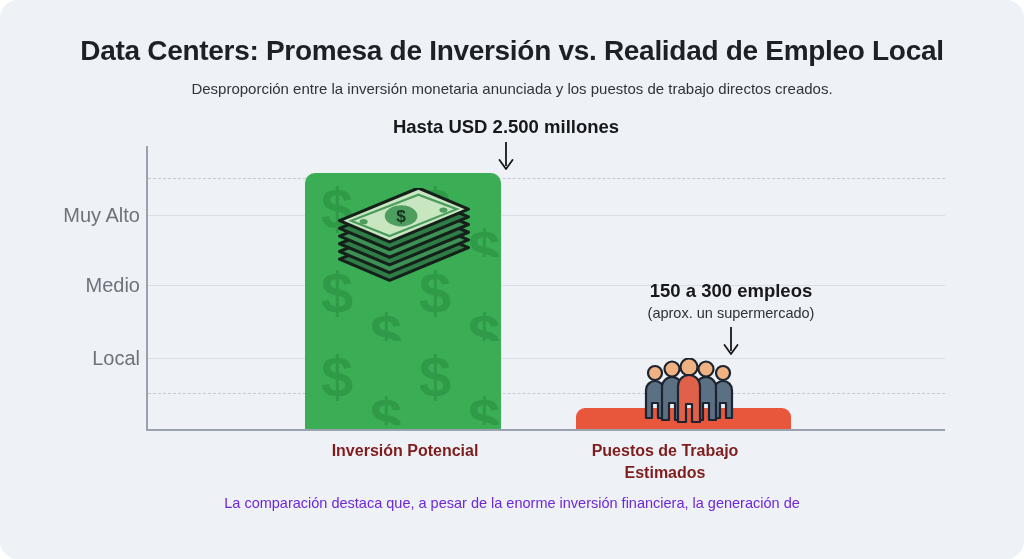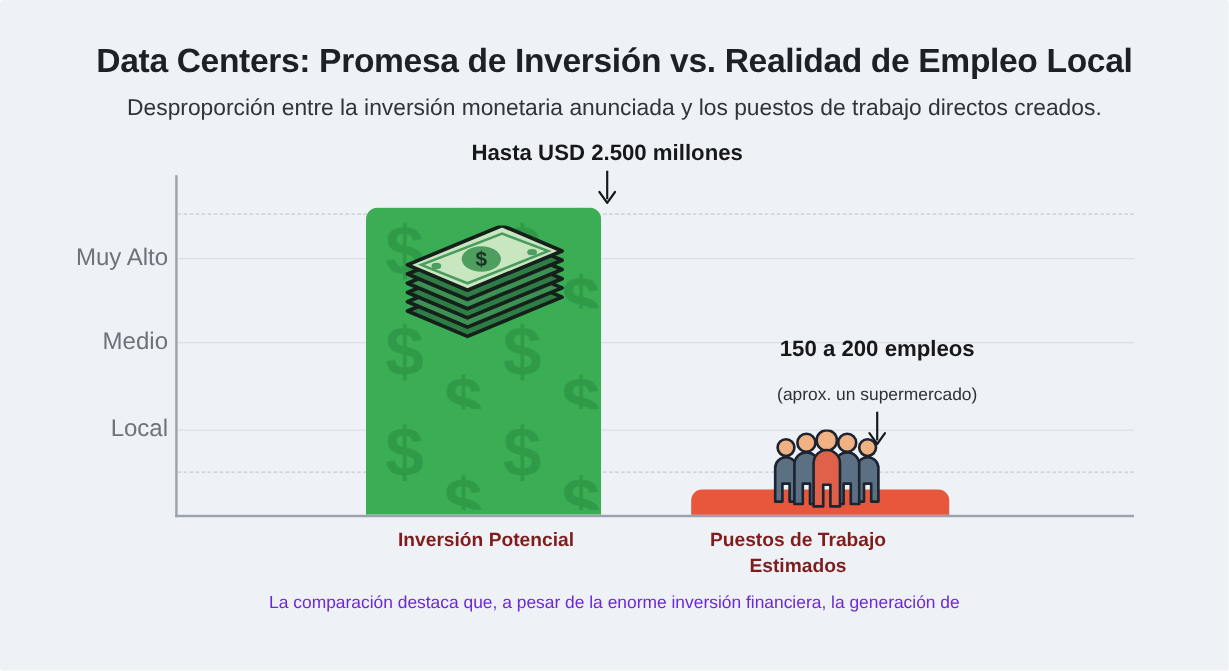--- a/index.html
+++ b/index.html
@@ -8,42 +8,42 @@
     background: #ffffff;
   }
   body {
     font-family: "Liberation Sans", sans-serif;
   }
   #infographic {
     position: relative;
     width: 1024px;
     height: 559px;
     background: #eef1f6;
-    border-radius: 3px;
+    border-radius: 18px;
     overflow: hidden;
     box-sizing: border-box;
   }
 
   
   .header {
     position: absolute;
     left: 0; top: 34px;
     width: 100%;
     text-align: center;
   }
   .title {
     font-size: 28px;
     font-weight: bold;
     color: #1d2026;
     letter-spacing: -0.3px;
     margin: 0;
     line-height: 1.2;
   }
   .subtitle {
-    font-size: 19px;
+    font-size: 15px;
     color: #30343b;
     margin: 12px 0 16px 0;
     line-height: 1.2;
     font-weight: normal;
   }
 
   
   .plot {
     position: absolute;
     left: 146px;
@@ -155,21 +155,21 @@
   .ann-main {
     font-size: 18.5px;
     font-weight: bold;
     color: #16181c;
     line-height: 1.2;
     white-space: nowrap;
   }
   .ann-sub {
     font-size: 14.5px;
     color: #2d3138;
-    margin-top: 19px;
+    margin-top: 3px;
     line-height: 1.2;
     white-space: nowrap;
   }
   .ann-arrow {
     margin: 4px auto 0 auto;
     width: 20px;
     height: 30px;
   }
 
   
@@ -282,21 +282,21 @@
 
     <div class="annotation ann-money">
       <div class="ann-main">Hasta USD 2.500 millones</div>
       <svg class="ann-arrow" viewBox="0 0 20 30" aria-hidden="true">
         <line x1="10" y1="0" x2="10" y2="24" stroke="#16181c" stroke-width="1.8"></line>
         <polyline points="3.5,18 10,27 16.5,18" fill="none" stroke="#16181c" stroke-width="1.8" stroke-linecap="round" stroke-linejoin="round"></polyline>
       </svg>
     </div>
 
     <div class="annotation ann-jobs">
-      <div class="ann-main">150 a 200 empleos</div>
+      <div class="ann-main">150 a 300 empleos</div>
       <div class="ann-sub">(aprox. un supermercado)</div>
       <svg class="ann-arrow" viewBox="0 0 20 30" aria-hidden="true">
         <line x1="10" y1="0" x2="10" y2="24" stroke="#16181c" stroke-width="1.8"></line>
         <polyline points="3.5,18 10,27 16.5,18" fill="none" stroke="#16181c" stroke-width="1.8" stroke-linecap="round" stroke-linejoin="round"></polyline>
       </svg>
     </div>
 
   </div>
 
   <div class="cat-label cat-invest">

